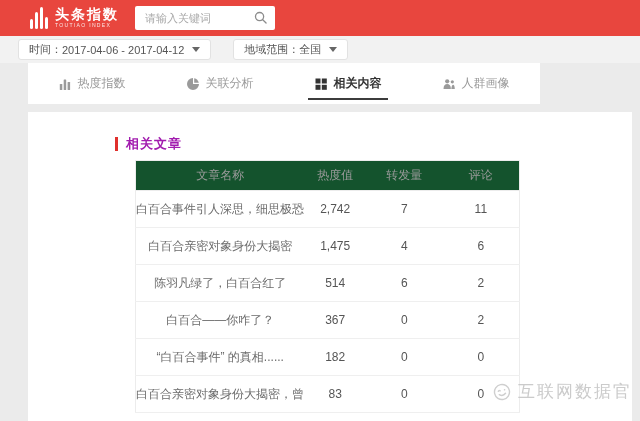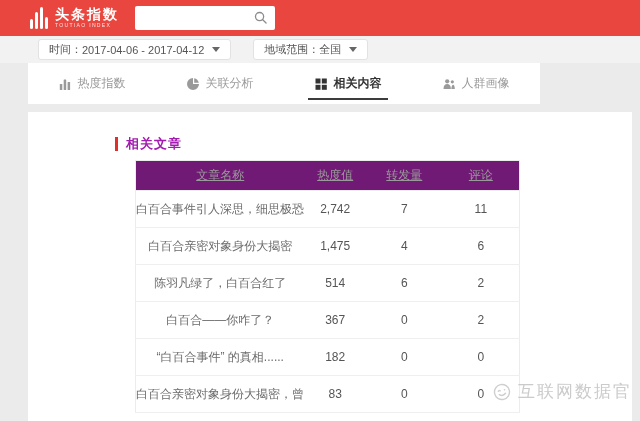--- a/index.html
+++ b/index.html
@@ -48,21 +48,21 @@
   }
   .nav-item.active::after {
     content:""; position:absolute; left:50%; transform:translateX(-50%);
     bottom:2px; width:16px; height:2px; background:#fff; border-radius:1px;
   }
 
   
   .filter-bar {
     position:absolute; left:0; top:36px; width:640px; height:27px;
     background:#f2f2f2;
-    display:flex; align-items:center; gap:22px; padding-left:38px;
+    display:flex; align-items:center; gap:22px; padding-left:18px;
   }
   .filter-chip {
     background:#fff; border:1px solid #e2e2e2; border-radius:3px;
     height:21px; display:flex; align-items:center; padding:0 10px;
     font-size:11px; color:#555; cursor:pointer; white-space:nowrap;
   }
   .caret-down {
     display:inline-block; margin-left:8px;
     width:0; height:0; border-left:4px solid transparent; border-right:4px solid transparent;
     border-top:5px solid #666;
@@ -99,22 +99,22 @@
   .articles-table {
     position:absolute; left:107px; top:48px; width:385px;
     border-collapse:collapse; table-layout:fixed;
     font-size:12px;
   }
   .articles-table col.c-name { width:44%; }
   .articles-table col.c-heat { width:16%; }
   .articles-table col.c-fwd  { width:20%; }
   .articles-table col.c-cmt  { width:20%; }
   .articles-table th {
-    background:#701a75; color:#9a9a9a; font-weight:normal;
-    height:30px; text-align:center; border:1px solid #ececec; border-width:1px 0;text-decoration:underline;
+    background:#14532d; color:#9a9a9a; font-weight:normal;
+    height:30px; text-align:center; border:1px solid #ececec; border-width:1px 0;
   }
   .articles-table thead tr { border:1px solid #ececec; }
   .articles-table td {
     height:37px; text-align:center; border-top:1px solid #efefef;
     color:#555; white-space:nowrap; overflow:hidden;
   }
   .articles-table td.a-name { color:#6b6b6b; }
   .articles-table tbody tr:last-child { border-bottom:1px solid #efefef; }
   .articles-table { border:1px solid #ececec; }
 
@@ -137,20 +137,21 @@
         <i></i>
         <i></i>
       </span>
     <span class="logo-text">
       <span class="logo-title">头条指数</span>
       <span class="logo-sub">TOUTIAO INDEX</span>
     </span>
   </div>
 
   <div class="search-box">
+    <input type="text" placeholder="请输入关键词" style="">
     <svg class="search-icon" viewBox="0 0 14 14">
       <circle cx="6" cy="6" r="4.4" fill="none" stroke="currentColor" stroke-width="1.4"></circle>
       <line x1="9.4" y1="9.4" x2="13" y2="13" stroke="currentColor" stroke-width="1.4" stroke-linecap="round"></line>
     </svg>
   </div>
 
 </div>
 
 <div class="filter-bar">
   <div class="filter-chip">

